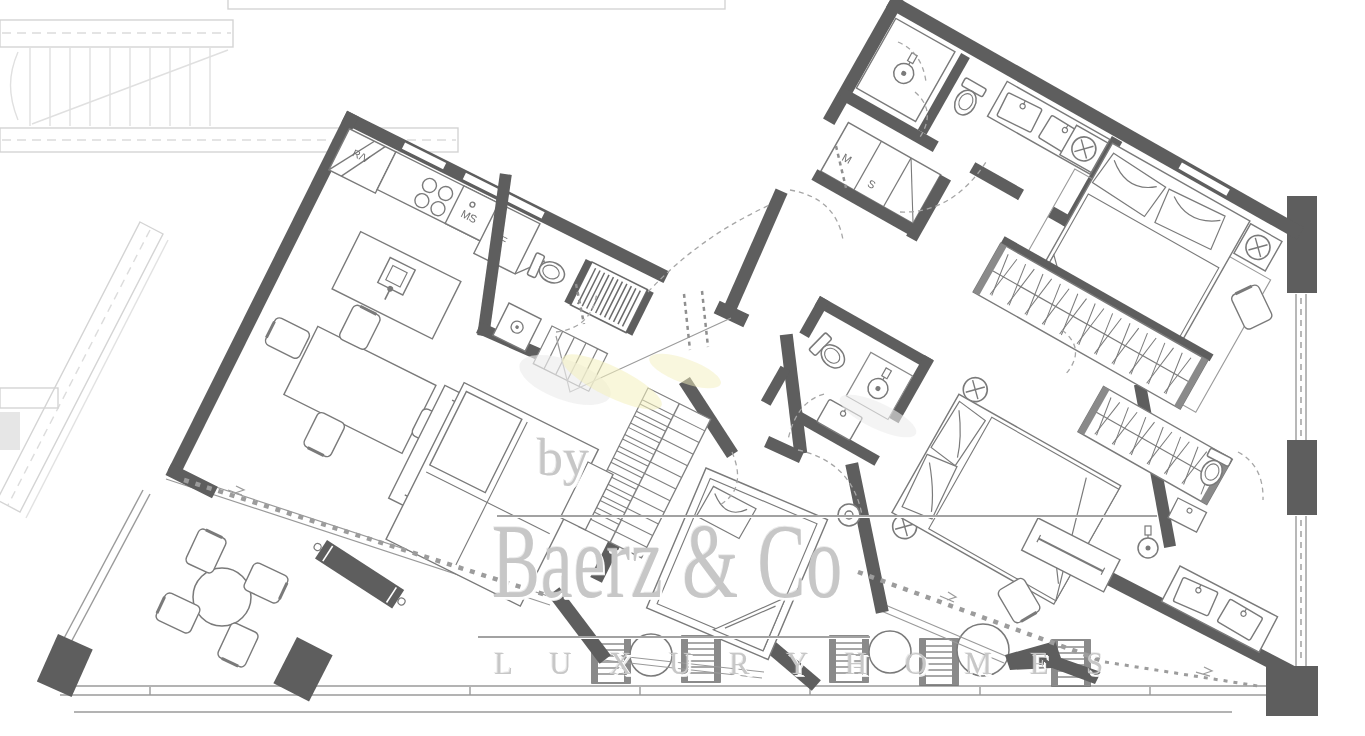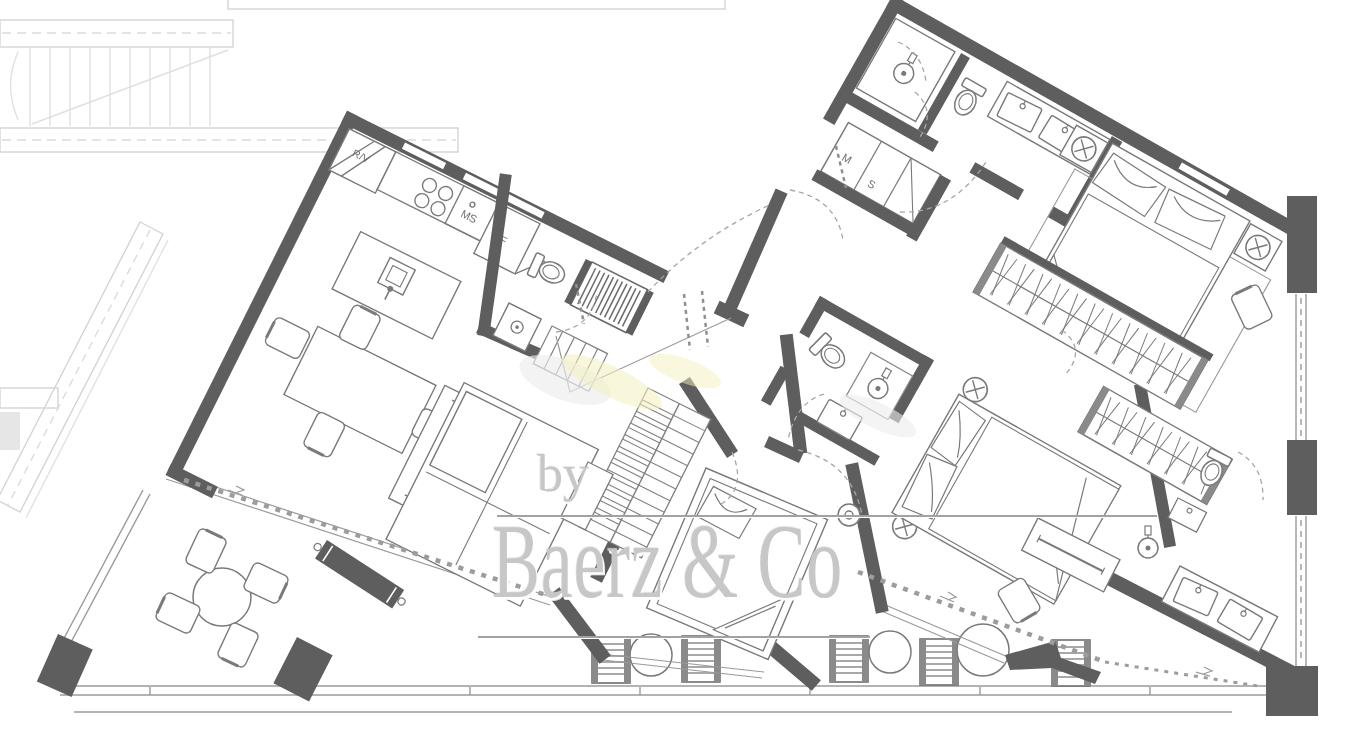--- a/index.html
+++ b/index.html
@@ -3,21 +3,21 @@
 <meta charset="utf-8">
 <style>
   html,body{margin:0;padding:0;background:#fff;}
   .stage{position:relative;width:1365px;height:736px;background:#fff;overflow:hidden;
          font-family:"Liberation Sans",sans-serif;}
   .stage svg{position:absolute;left:0;top:0;}
   
   .wm{position:absolute;pointer-events:none;color:#c7c7c7;
       font-family:"Liberation Serif",serif;
       text-shadow:2px 2px 0 #ffffff,3px 3px 0 rgba(255,255,255,.85),-1px -1px 0 rgba(170,170,170,.25);}
-  .wm-by{left:537px;top:444px;font-size:52px;text-align:right;}
+  .wm-by{left:537px;top:428px;font-size:52px;text-align:right;}
   .wm-brand{left:492px;top:506px;font-size:106px;line-height:1.05;white-space:nowrap;
             transform:scaleX(.68);transform-origin:left top;letter-spacing:1px;}
   .wm-rule{position:absolute;height:2px;background:#a2a2a2;box-shadow:0 1px 0 #fff;pointer-events:none;}
   .wm-rule1{left:497px;top:515px;width:660px;}
   .wm-rule2{left:478px;top:636px;width:392px;}
   .wm-tag{left:494px;top:646px;font-size:31px;letter-spacing:.48em;white-space:nowrap;}
   text{font-family:"Liberation Sans",sans-serif;fill:#6e6e6e;}
 </style>
 </head>
 <body>
@@ -508,13 +508,14 @@
   <ellipse cx="612" cy="382" rx="55" ry="15" fill="#f4f0bd" opacity="0.55" transform="rotate(26 612 382)"></ellipse>
   <ellipse cx="685" cy="371" rx="38" ry="12" fill="#f4f0bd" opacity="0.5" transform="rotate(20 685 371)"></ellipse>
   <ellipse cx="878" cy="416" rx="42" ry="13" fill="#ececec" opacity="0.6" transform="rotate(25 878 416)"></ellipse>
 </g>
 </svg>
 
 <div class="wm wm-by">by</div>
 <div class="wm-rule wm-rule1"></div>
 <div class="wm wm-brand">Baerz &amp; Co</div>
 <div class="wm-rule wm-rule2"></div>
+<div class="wm wm-tag">L U X U R Y   H O M E S</div>
 </div>
 
 </body></html>

